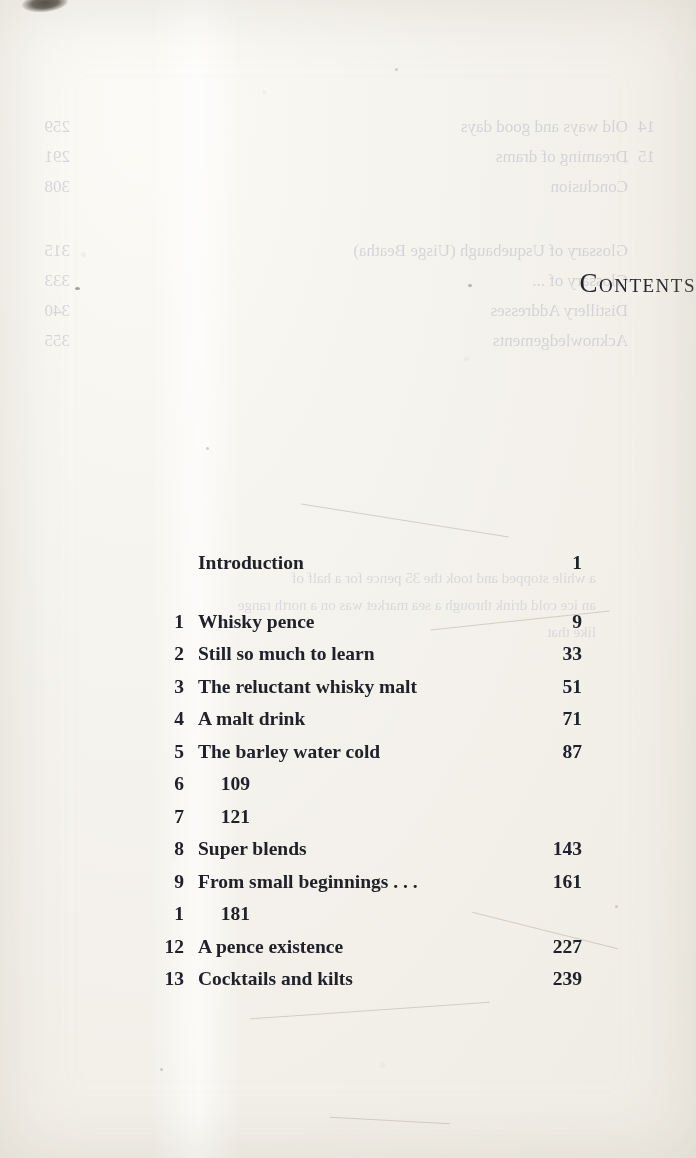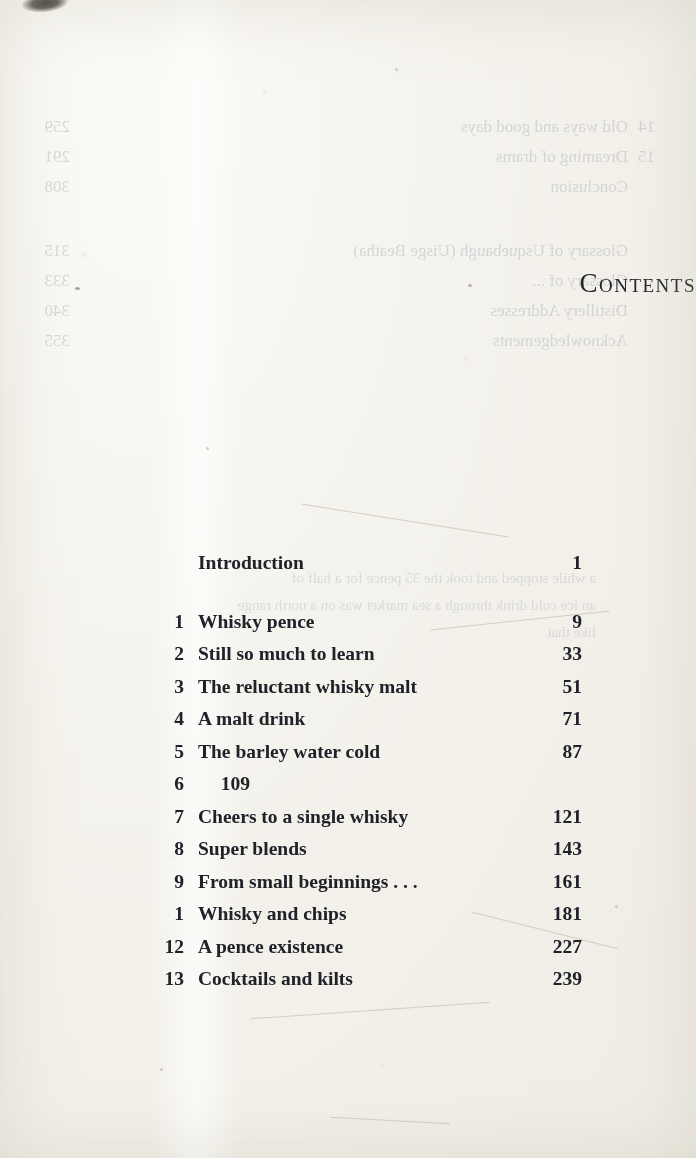--- a/index.html
+++ b/index.html
@@ -248,36 +248,34 @@
       <div class="num">5</div>
       <div class="title">The barley water cold</div>
       <div class="page-no">87</div>
     </div>
     <div class="toc-row">
       <div class="num">6</div>
       <div class="page-no">109</div>
     </div>
     <div class="toc-row">
       <div class="num">7</div>
-      <div class="title">Cheers to a single whisky</div>
       <div class="page-no">121</div>
     </div>
     <div class="toc-row">
       <div class="num">8</div>
       <div class="title">Super blends</div>
       <div class="page-no">143</div>
     </div>
     <div class="toc-row">
       <div class="num">9</div>
       <div class="title">From small beginnings . . .</div>
       <div class="page-no">161</div>
     </div>
     <div class="toc-row">
       <div class="num">1</div>
-      <div class="title">Whisky and chips</div>
       <div class="page-no">181</div>
     </div>
     <div class="toc-row">
       <div class="num">12</div>
       <div class="title">A pence existence</div>
       <div class="page-no">227</div>
     </div>
     <div class="toc-row">
       <div class="num">13</div>
       <div class="title">Cocktails and kilts</div>

